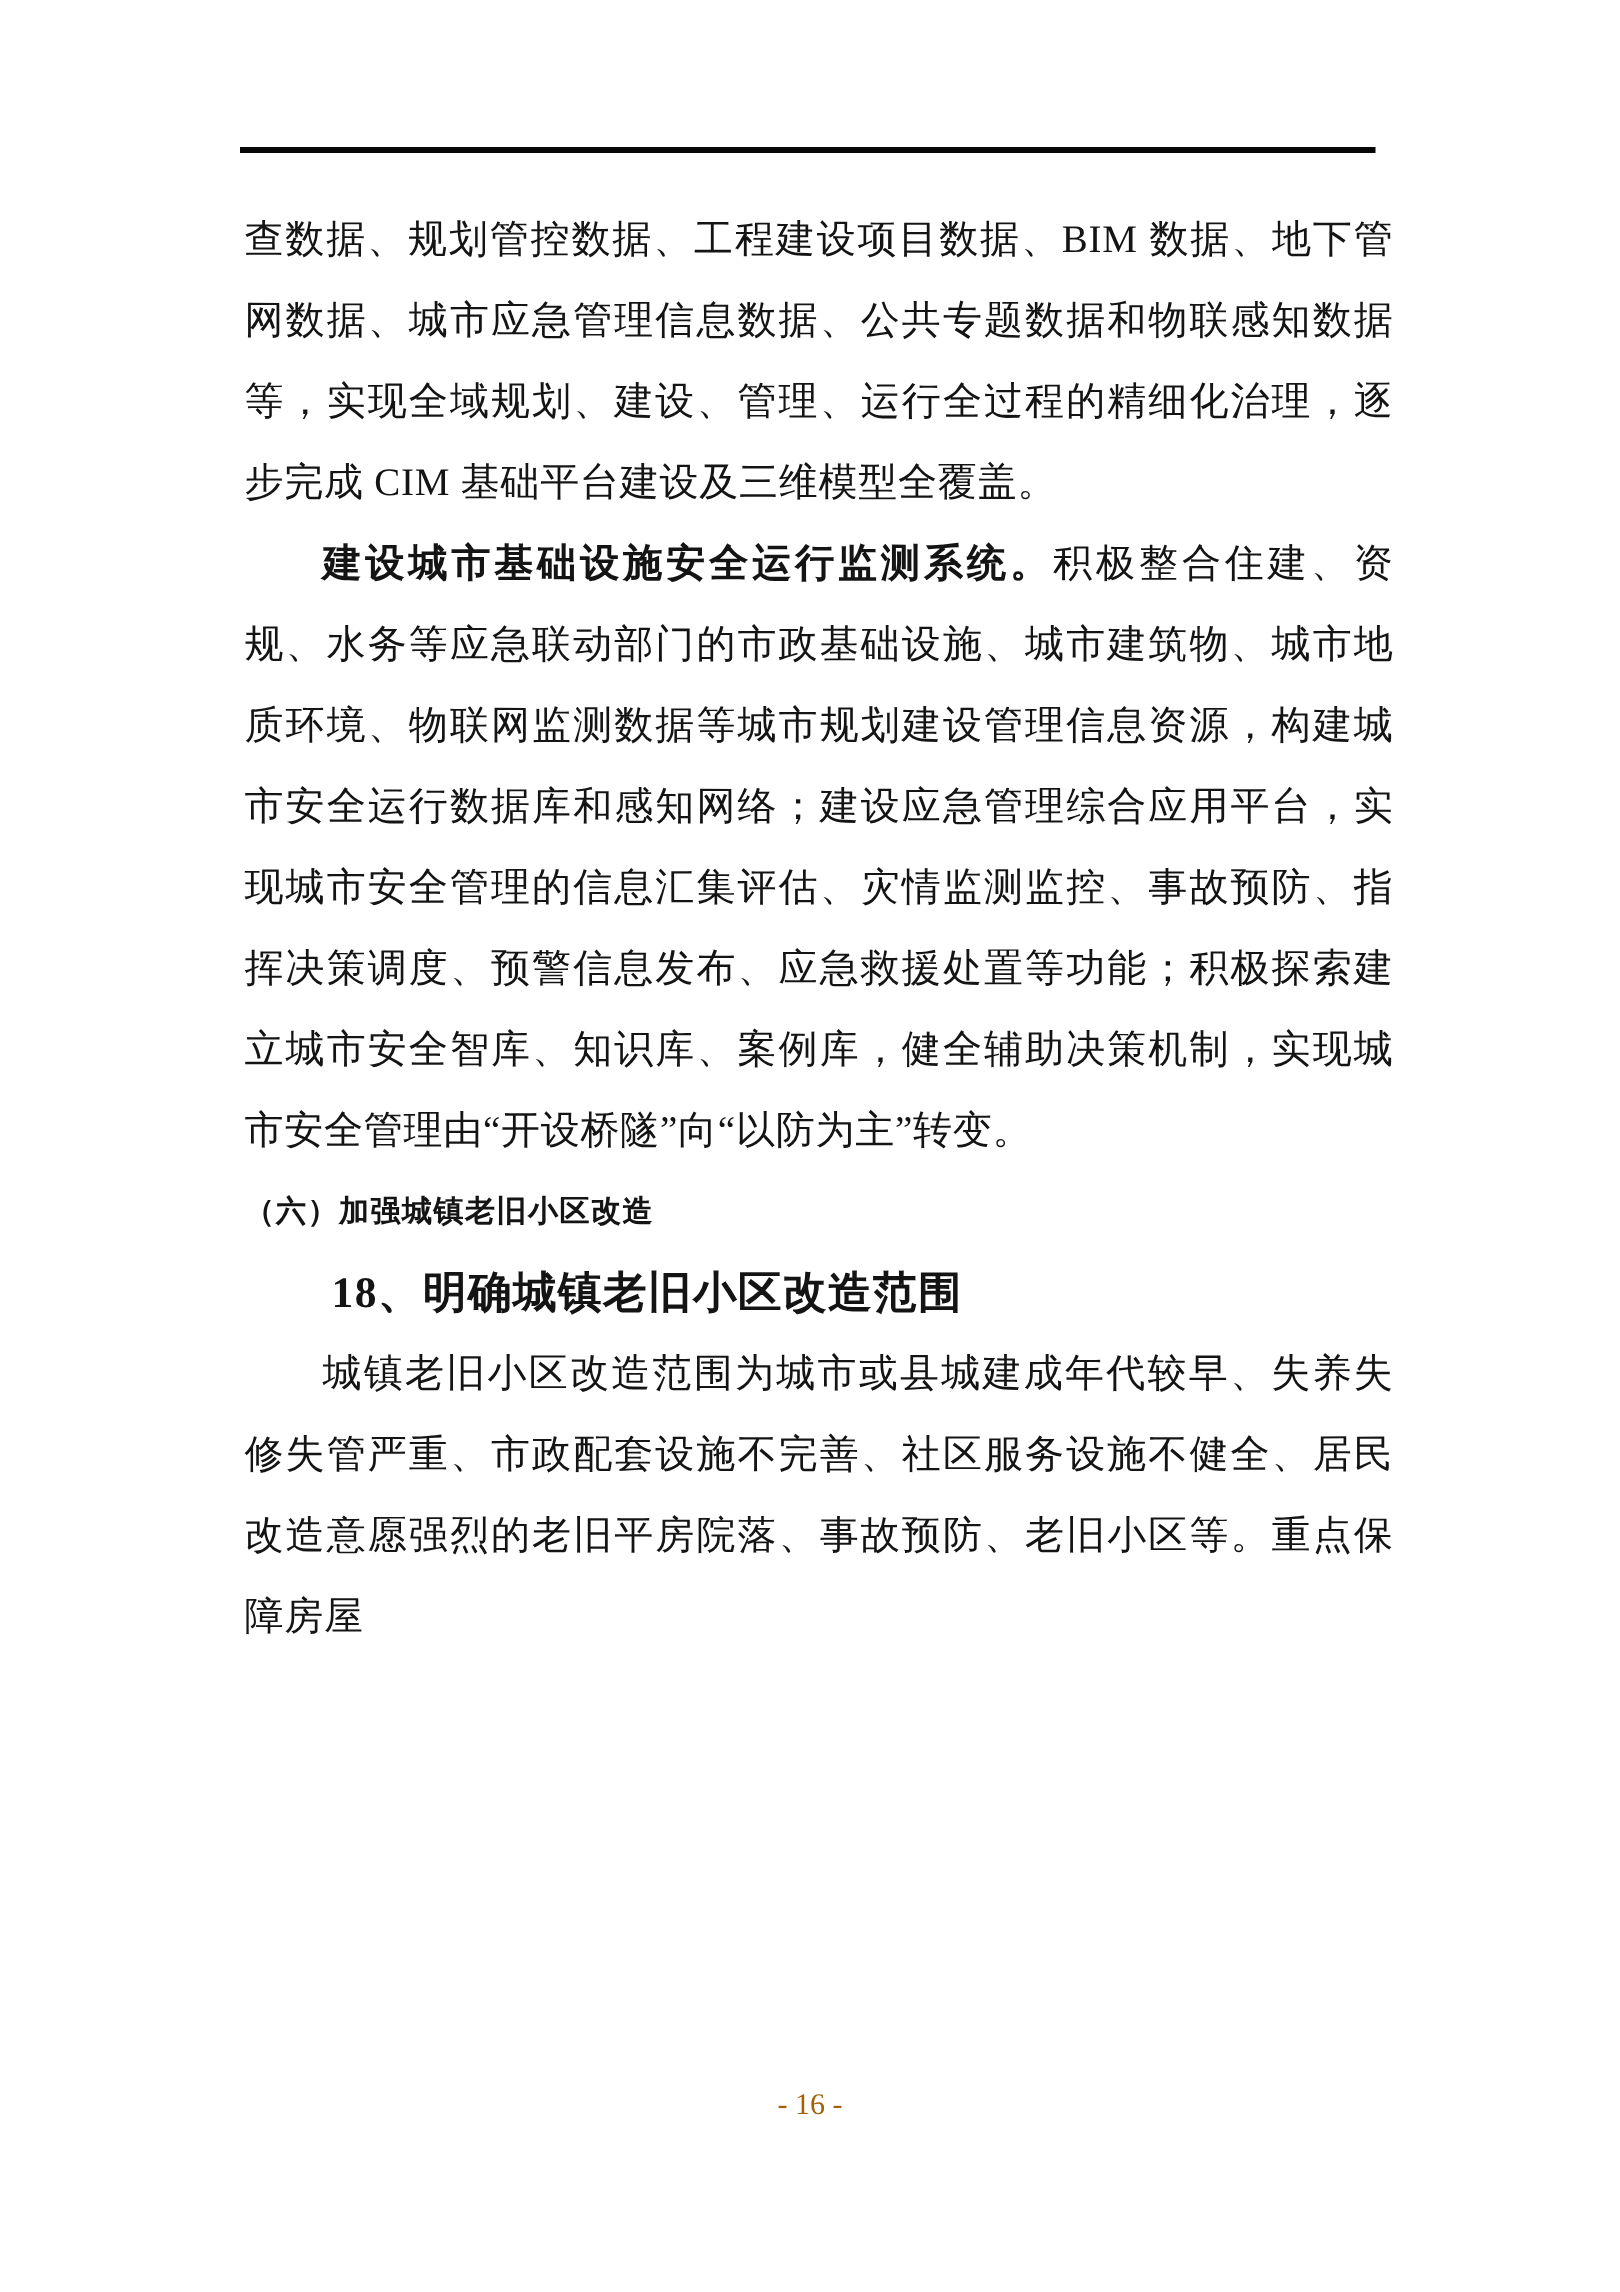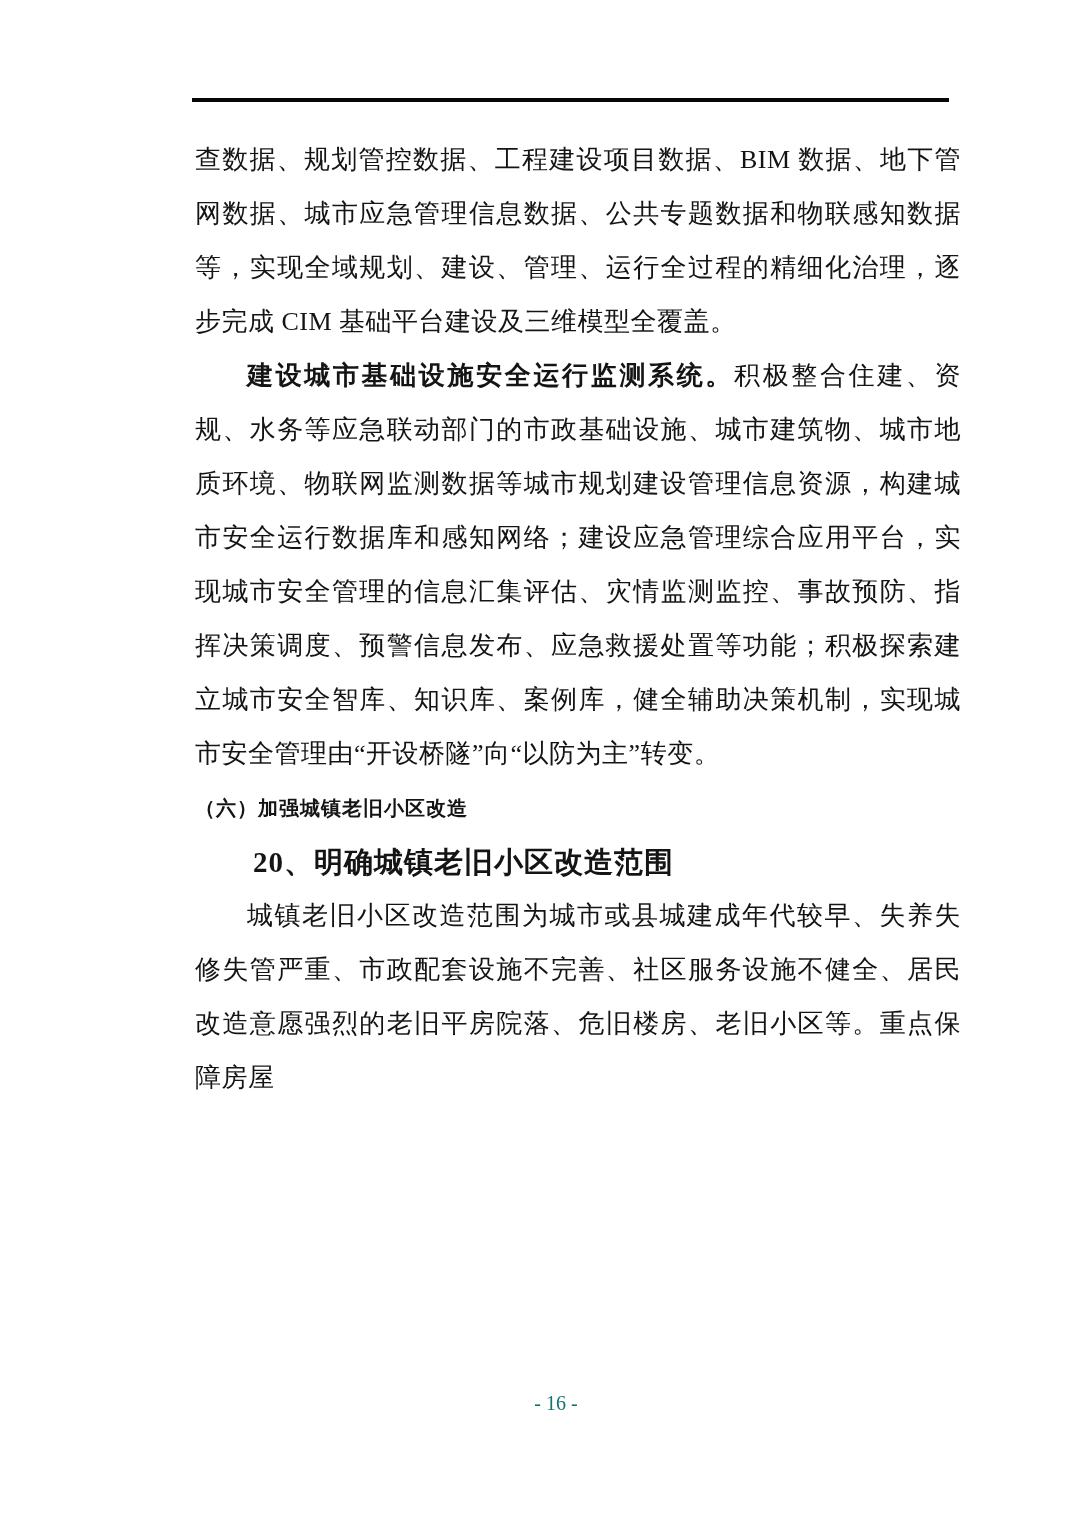--- a/index.html
+++ b/index.html
@@ -12,21 +12,20 @@
     height: 1528px;
     position: relative;
     font-family: "Liberation Serif", "DejaVu Serif", serif;
     color: #141414;
     overflow: hidden;
   }
   .page {
     position: absolute;
     inset: 0;
     background: #ffffff;
-    margin-left: 32px;
   }
   .header-rule {
     position: absolute;
     left: 160px;
     top: 98px;
     width: 757px;
     height: 4px;
     background: #070707;
   }
   .content {
@@ -64,41 +63,41 @@
     text-indent: 2em;
     letter-spacing: 1px;
   }
   .footer {
     position: absolute;
     left: 0;
     top: 1392px;
     width: 100%;
     text-align: center;
     font-size: 20px;
-    color: #0f766e;
+    color: #a16207;
     font-family: "Liberation Serif", "DejaVu Serif", serif;
   }
 </style>
 </head>
 <body>
 
 <div class="page">
 
   <div class="header-rule"></div>
 
   <div class="content">
 
     <p class="para"><span>查数据、规划管控数据、工程建设项目数据、BIM 数据、地下管网数据、城市应急管理信息数据、公共专题数据和物联感知数据等，实现全域规划、建设、管理、运行全过程的精细化治理，逐步完成 CIM 基础平台建设及三维模型全覆盖。</span></p>
 
 
     <p class="para indent"><span class="lead">建设城市基础设施安全运行监测系统。</span><span>积极整合住建、资规、水务等应急联动部门的市政基础设施、城市建筑物、城市地质环境、物联网监测数据等城市规划建设管理信息资源，构建城市安全运行数据库和感知网络；建设应急管理综合应用平台，实现城市安全管理的信息汇集评估、灾情监测监控、事故预防、指挥决策调度、预警信息发布、应急救援处置等功能；积极探索建立城市安全智库、知识库、案例库，健全辅助决策机制，实现城市安全管理由“开设桥隧”向“以防为主”转变。</span></p>
 
     <h3 class="h-section">（六）加强城镇老旧小区改造</h3>
 
-    <h4 class="h-item">20、明确城镇老旧小区改造范围</h4>
+    <h4 class="h-item">18、明确城镇老旧小区改造范围</h4>
 
-    <p class="para indent"><span>城镇老旧小区改造范围为城市或县城建成年代较早、失养失修失管严重、市政配套设施不完善、社区服务设施不健全、居民改造意愿强烈的老旧平房院落、危旧楼房、老旧小区等。重点保障房屋</span></p>
+    <p class="para indent"><span>城镇老旧小区改造范围为城市或县城建成年代较早、失养失修失管严重、市政配套设施不完善、社区服务设施不健全、居民改造意愿强烈的老旧平房院落、事故预防、老旧小区等。重点保障房屋</span></p>
 
   </div>
 
   <div class="footer">- 16 -</div>
 
 </div>
 
 </body></html>

